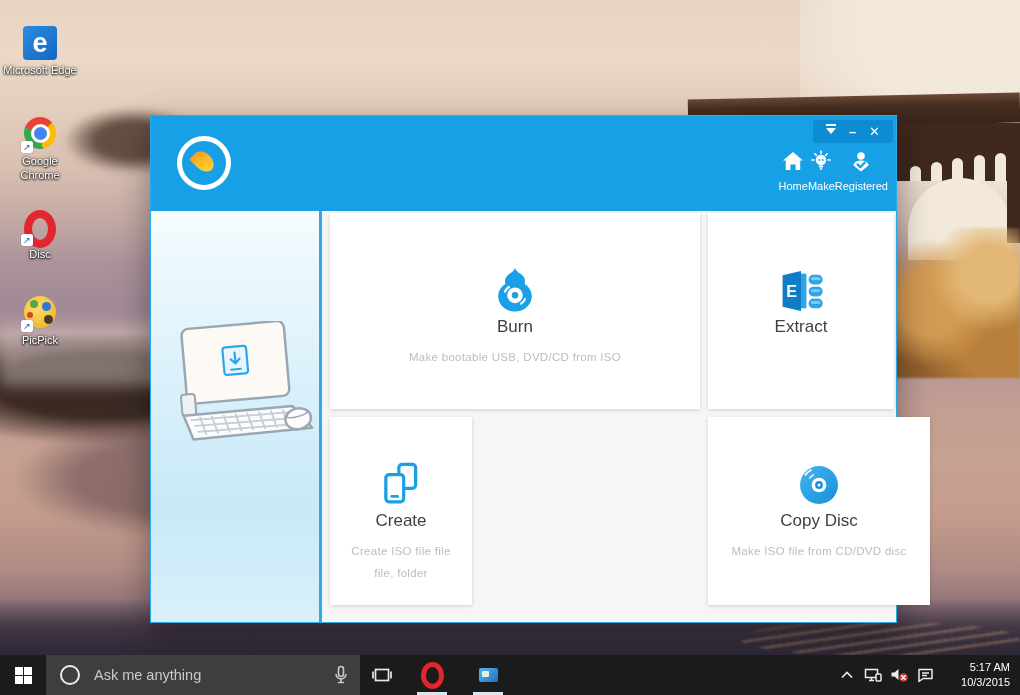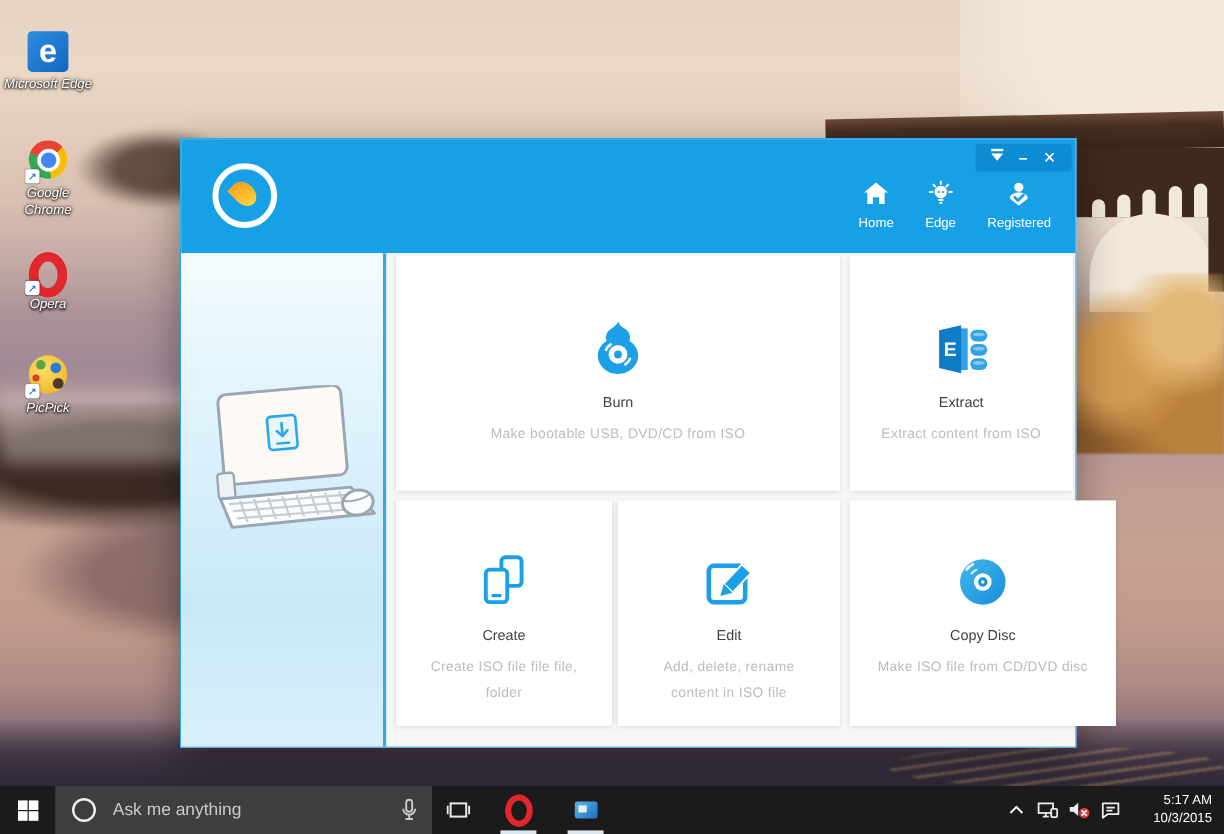--- a/index.html
+++ b/index.html
@@ -29,61 +29,61 @@
     radial-gradient(50% 60% at 72% 55%,rgba(64,44,36,.85) 0 35%,rgba(64,44,36,0) 70%);}
   .wp-mist{left:0;top:326px;width:420px;height:60px;filter:blur(7px);background:rgba(216,202,200,.45);}
   .wp-reflect{left:8px;top:428px;width:340px;height:125px;filter:blur(3px);background:radial-gradient(55% 60% at 45% 40%,rgba(84,60,72,.5) 0 45%,transparent 78%);}
   .wp-bottom{left:0;top:598px;width:1020px;height:60px;background:linear-gradient(180deg,rgba(56,46,60,0) 0%,rgba(56,46,60,.85) 50%,#2C2736 100%);}
   .wp-ripple{right:0;top:622px;width:280px;height:34px;filter:blur(1px);opacity:.8;border-radius:50%;
     background:repeating-linear-gradient(-8deg,rgba(201,154,106,0) 0 6px,rgba(201,154,106,.55) 7px 9px);}
 
   
   .dicon{position:absolute;width:76px;text-align:center;color:#fff;font-size:11px;z-index:5;cursor:pointer;}
   .dicon .ic{width:34px;height:34px;margin:0 auto 3px;position:relative;}
-  .dicon .lbl{text-shadow:0 1px 2px #000,0 0 3px #000;line-height:1.3;font-style:italic;}
+  .dicon .lbl{text-shadow:0 1px 2px #000,0 0 3px #000;line-height:1.3;}
   .edge-tile{width:34px;height:34px;border-radius:4px;background:linear-gradient(135deg,#2B8DE0,#1566C0);display:flex;align-items:center;justify-content:center;color:#fff;font-size:27px;font-weight:bold;}
   .chrome-ball{width:32px;height:32px;margin:1px auto;border-radius:50%;position:relative;
     background:conic-gradient(from -70deg,#EA4335 0deg 120deg,#FBBC05 120deg 240deg,#34A853 240deg 360deg);display:flex;align-items:center;justify-content:center;}
   .chrome-core{width:13px;height:13px;border-radius:50%;background:#4285F4;border:3.5px solid #fff;}
   .opera-ring{width:16px;height:22px;margin:4px auto 2px;border:8px solid #E1262D;border-radius:50%;}
   .picpick-ball{width:32px;height:32px;margin:1px auto;border-radius:50%;background:radial-gradient(circle at 40% 35%,#FDDE66,#F2B92F 75%);position:relative;}
   .pp-dot{position:absolute;border-radius:50%;}
   .shortcut{position:absolute;left:-2px;bottom:-2px;width:12px;height:12px;background:#fff;border-radius:2px;display:flex;align-items:center;justify-content:center;font-size:9px;color:#1B62C4;box-shadow:0 0 1px rgba(0,0,0,.6);}
 
   
   #win{position:absolute;left:150px;top:115px;width:745px;height:506px;background:#fff;border:1px solid #2FA9E9;box-shadow:0 12px 32px rgba(0,0,0,.38);z-index:10;}
   .hdr{position:absolute;left:0;top:0;right:0;height:95px;background:#17A0E6;}
   .logo{position:absolute;left:26px;top:20px;width:54px;height:54px;border-radius:50%;border:5px solid #fff;box-sizing:border-box;}
   .flame{position:absolute;left:13px;top:9px;width:17px;height:23px;background:linear-gradient(200deg,#F6A31F 15%,#FFCF35 85%);border-radius:0 50% 50% 50%;transform:rotate(-45deg);}
   .brand{position:absolute;left:96px;top:24px;color:#fff;}
   .brand .co{font-size:11px;opacity:.95;margin-left:2px;}
   .brand .nm{font-size:26px;font-weight:bold;letter-spacing:.5px;margin-top:1px;}
-  .nav{position:absolute;right:20px;top:33px;display:flex;gap:26px;justify-content:flex-end;}
+  .nav{position:absolute;right:8px;top:33px;display:flex;justify-content:flex-end;}
   .nav-item{display:flex;flex-direction:column;align-items:center;color:#fff;font-size:11px;cursor:pointer;}
   .nav-item svg{width:26px;height:26px;margin-bottom:5px;}
   .ctrls{position:absolute;top:4px;right:3px;width:80px;height:23px;background:#0D8CD3;border-radius:3px;display:flex;align-items:center;justify-content:space-evenly;color:#fff;}
   .tri-wrap{display:flex;flex-direction:column;align-items:center;cursor:pointer;}
   .tri-bar{width:10px;height:2px;background:#fff;margin-bottom:2px;}
   .tri{width:0;height:0;border:5px solid transparent;border-top:6px solid #fff;}
   .wc{cursor:pointer;font-size:13px;line-height:1;font-weight:bold;}
 
   .bd{position:absolute;top:95px;left:0;right:0;bottom:0;display:flex;}
   .sidebar{width:168px;position:relative;background:linear-gradient(180deg,#F5FCFE 0%,#E2F4FC 28%,#C9E9F8 72%,#D8F0FA 100%);}
   .laptop{position:absolute;left:5px;top:110px;width:158px;}
   .divider{width:3px;background:#2FA9E9;}
   .main{flex:1;position:relative;background:#F6F6F6;}
   .card{position:absolute;background:#fff;box-shadow:0 1px 4px rgba(0,0,0,.16);display:flex;flex-direction:column;align-items:center;text-align:center;cursor:pointer;}
   #card-burn{left:8px;top:2px;width:370px;height:196px;}
   #card-extract{left:386px;top:2px;width:186px;height:196px;}
-  #card-create{left:8px;top:206px;width:180px;height:188px;}
+  #card-create{left:8px;top:206px;width:142px;height:188px;}
   #card-edit{left:193px;top:206px;width:185px;height:188px;}
   #card-copy{left:386px;top:206px;width:222px;height:188px;}
   .card .icon{margin-top:52px;height:52px;}
   .row2 .icon{margin-top:42px;}
-  .card .ttl{margin-top:11px;font-size:12px;color:#3F3F3F;}
+  .card .ttl{font-size:17px;color:#3F3F3F;}
   .card .sub{margin-top:10px;font-size:11.5px;color:#BCBCBC;letter-spacing:.3px;line-height:1.9;padding:0 16px;}
   #card-edit .sub{max-width:152px;}
 
   
   .taskbar{position:absolute;left:0;bottom:0;width:1020px;height:40px;background:#1B1B1B;display:flex;align-items:stretch;z-index:50;}
   .tb-start{width:46px;display:flex;align-items:center;justify-content:center;cursor:pointer;}
   .winlogo{width:17px;height:17px;display:grid;grid-template-columns:8px 8px;grid-template-rows:8px 8px;gap:1px;}
   .winlogo div{background:#fff;}
   .tb-search{width:314px;background:#3E3E3E;display:flex;align-items:center;position:relative;cursor:text;}
   .s-circle{width:16px;height:16px;border:2px solid #EDEDED;border-radius:50%;margin:0 12px 0 14px;flex:none;}
@@ -138,21 +138,21 @@
         </div>
       <div class="shortcut">↗</div>
     </div>
     <div class="lbl">Google Chrome</div>
   </div>
   <div class="dicon" style="left:2px;top:206px;">
     <div class="ic">
       <div class="opera-ring"></div>
       <div class="shortcut">↗</div>
     </div>
-    <div class="lbl">Opera</div>
+    <div class="lbl">Disc</div>
   </div>
   <div class="dicon" style="left:2px;top:295px;">
     <div class="ic">
       <div class="picpick-ball">
         <div class="pp-dot" style="left:6px;top:4px;width:8px;height:8px;background:#57A645;"></div>
         <div class="pp-dot" style="left:18px;top:6px;width:9px;height:9px;background:#2B7BD4;"></div>
         <div class="pp-dot" style="left:3px;top:16px;width:6px;height:6px;background:#D8402F;"></div>
         <div class="pp-dot" style="left:20px;top:19px;width:9px;height:9px;background:#4A3A2E;"></div>
       </div>
       <div class="shortcut">↗</div>
@@ -181,21 +181,21 @@
             <g stroke="#fff" stroke-width="1.6" stroke-linecap="round">
               <path d="M13 2.2v2.2"></path>
                 <path d="M6.8 4.8l1.6 1.6"></path>
                 <path d="M19.2 4.8l-1.6 1.6"></path>
                 <path d="M3.8 11h2.3"></path>
                 <path d="M19.9 11h2.3"></path>
             </g>
             <circle cx="11.3" cy="11" r="0.9" fill="#17A0E6"></circle>
               <circle cx="14.7" cy="11" r="0.9" fill="#17A0E6"></circle>
           </svg>
-          <span>Edge</span>
+          <span>Make</span>
         </div>
         <div class="nav-item">
           <svg viewBox="0 0 26 26">
             <circle cx="13" cy="7" r="3.8" fill="#fff"></circle>
             <path d="M13 11.5c-4.6 0-7.5 2.3-7.5 5l7.5 6 7.5-6c0-2.7-2.9-5-7.5-5z" fill="#fff"></path>
             <path d="M9.6 15.4l2.7 2.7 4.6-4.6" stroke="#17A0E6" stroke-width="2.2" fill="none" stroke-linecap="round" stroke-linejoin="round"></path>
           </svg>
           <span>Registered</span>
         </div>
       </div>
@@ -267,42 +267,32 @@
             <g fill="#2FA3E6">
               <rect x="31" y="9" width="13" height="9" rx="4.5"></rect>
               <rect x="31" y="20" width="13" height="9" rx="4.5"></rect>
               <rect x="31" y="31" width="13" height="9" rx="4.5"></rect>
             </g>
             <ellipse cx="37.5" cy="12.6" rx="4.6" ry="1.5" fill="rgba(255,255,255,.4)"></ellipse>
             <ellipse cx="37.5" cy="23.6" rx="4.6" ry="1.5" fill="rgba(255,255,255,.4)"></ellipse>
             <ellipse cx="37.5" cy="34.6" rx="4.6" ry="1.5" fill="rgba(255,255,255,.4)"></ellipse>
           </svg>
           <div class="ttl">Extract</div>
-          <div class="sub">Extract content from ISO</div>
         </div>
 
         <div class="card row2" id="card-create">
           <svg class="icon" viewBox="0 0 48 48" width="52" height="52">
             <rect x="22" y="5" width="15.5" height="22" rx="3" fill="#fff" stroke="#1B9FE6" stroke-width="3"></rect>
             <rect x="10" y="14.5" width="16.5" height="25" rx="3" fill="#fff" stroke="#1B9FE6" stroke-width="3"></rect>
             <path d="M15.5 34.5h5.5" stroke="#1B9FE6" stroke-width="2.5" stroke-linecap="round"></path>
           </svg>
           <div class="ttl">Create</div>
           <div class="sub">Create ISO file file file, folder</div>
         </div>
 
-        <div class="card row2" id="card-edit">
-          <svg class="icon" viewBox="0 0 48 48" width="52" height="52">
-            <rect x="8" y="11.5" width="28" height="28" rx="4" fill="#fff" stroke="#1B9FE6" stroke-width="3.5"></rect>
-            <path d="M19.5 25.5 L33.5 10.5 l7 6.5 L26.5 32z" fill="#1B9FE6" stroke="#fff" stroke-width="1.5"></path>
-            <path d="M19.5 25.5 l-2.6 9.3 9.3-2.5z" fill="#1B9FE6"></path>
-          </svg>
-          <div class="ttl">Edit</div>
-          <div class="sub">Add, delete, rename content in ISO file</div>
-        </div>
 
         <div class="card row2" id="card-copy">
           <svg class="icon" viewBox="0 0 48 48" width="52" height="52">
             <defs>
                 <linearGradient id="cdg" x1="0" y1="0" x2="1" y2="1">
               <stop offset="0" stop-color="#45B4EE"></stop>
                   <stop offset="1" stop-color="#1690DA"></stop>
             </linearGradient>
               </defs>
             <circle cx="24" cy="24" r="17.5" fill="url(#cdg)"></circle>

